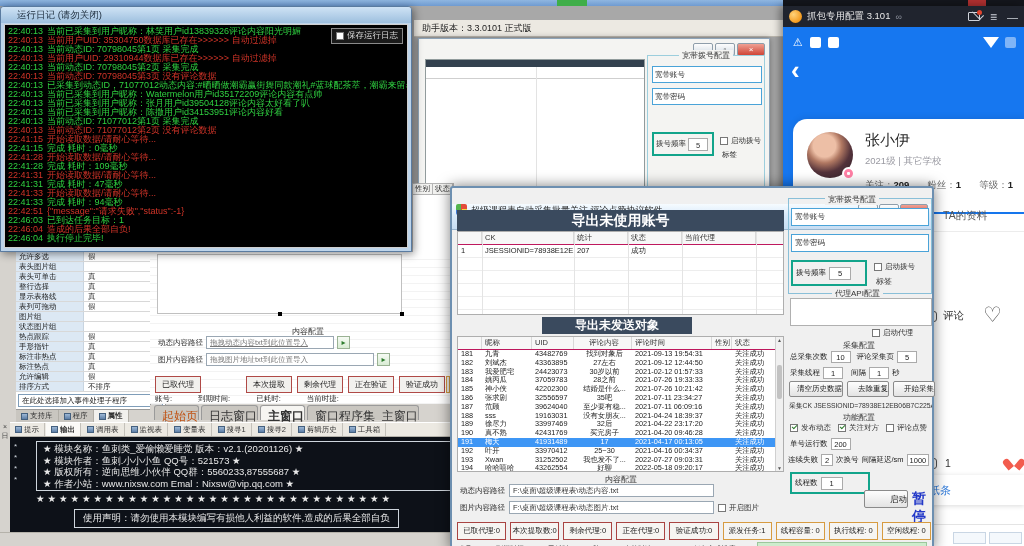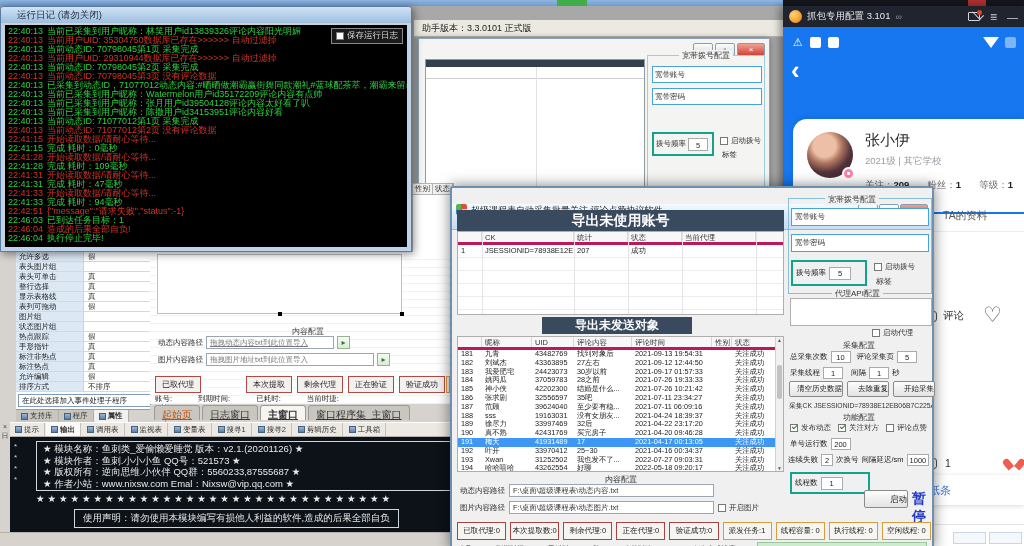--- a/index.html
+++ b/index.html
@@ -58,21 +58,21 @@
   .des-widget { position:absolute; left:7px; top:2px; width:245px; height:60px; background:#fff; border:1px solid #c0c0c0; }
   .handle { position:absolute; width:4px; height:4px; background:#000; }
   .group-title { position:absolute; font-size:8px; color:#333; }
   .path-row { position:absolute; display:flex; align-items:center; gap:3px; font-size:7.5px; color:#222; }
   .path-input { height:13px; border:1px solid #9aa7b3; background:#fff; font-size:7.5px; color:#777; line-height:12px; padding-left:3px; white-space:nowrap; overflow:hidden; }
   .imp-btn { width:13px; height:13px; background:linear-gradient(#f6fbf4,#d9ecd4); border:1px solid #9ab294; color:#2d7d2d; font-size:8px; line-height:11px; text-align:center; }
   .red-btn { border:1px solid #b04a47; background:#f2f1ee; font-size:8px; color:#222; text-align:center; line-height:15px; height:17px; }
   .orange-sliver { position:absolute; border:1px solid #d79b40; background:#f2f1ee; height:17px; }
   .des-status { position:absolute; left:155px; top:394px; width:295px; height:11px; display:flex; gap:26px; font-size:7.5px; color:#222; z-index:6; }
   .designer-tabs { position:absolute; left:150px; top:405px; width:300px; height:15px; display:flex; gap:2px; background:#d6d3ce; padding-left:4px; z-index:6; }
-  .d-tab { font-size:10px; padding:2px 7px 0 7px; color:#333; background:#c9c6c0; border:1px solid #9a9a9a; border-bottom:none; border-radius:3px 3px 0 0;text-decoration:underline; }
+  .d-tab { font-size:12px; padding:2px 0 0 7px; color:#333; background:#c9c6c0; border:1px solid #9a9a9a; border-bottom:none; border-radius:3px 3px 0 0; }
   .d-tab.active { background:#f6f5f2; font-weight:bold; }
   .d-tab.accent { color:#c05010; }
 
   
   .out-mini { position:absolute; left:0; top:422px; width:10px; height:40px; background:#d6d3ce; font-size:7px; color:#444; text-align:center; line-height:9px; z-index:6; }
   .output-tabs { position:absolute; left:10px; top:422px; width:773px; height:15px; display:flex; align-items:center; gap:1px; background:#ece9e2; border-top:1px solid #fff; border-bottom:1px solid #b5b2aa; font-size:7.5px; z-index:6; }
   .o-tab { display:flex; align-items:center; gap:2px; padding:0 5px; color:#333; border-right:1px solid #c4c1ba; height:100%; }
   .o-tab.active { background:#fbfaf7; font-weight:bold; }
   .out-console { position:absolute; left:10px; top:437px; width:773px; height:95px; background:#0d1118; overflow:hidden; z-index:6; }
   .star-col { position:absolute; left:4px; top:4px; font-size:8px; color:#cfd6dd; line-height:11px; }
@@ -146,29 +146,29 @@
   .main-dialog { position:absolute; left:450px; top:186px; width:484px; height:364px; background:#f0f0f0; border:2px solid #6d8fb0; border-radius:3px 3px 0 0; box-shadow:0 0 14px rgba(0,0,0,.5); z-index:50; }
   .md-title { height:26px; background:linear-gradient(#f6fbff,#d9eafa 45%, #c7ddf2); display:flex; align-items:flex-start; padding:0 4px; gap:4px; border-bottom:1px solid #9ab6cf;margin-top:16px; }
   .md-ico { width:11px; height:11px; background:conic-gradient(#e34b3a 0 25%, #f7d842 0 50%, #3b78d6 0 75%, #55b54e 0); border-radius:2px; flex:none; }
   .md-title .t { font-size:9px; color:#1c1c1c; white-space:nowrap; overflow:hidden; flex:1; }
   .md-btns { display:flex; gap:1px; }
   .md-btn { width:20px; height:13px; background:linear-gradient(#fdfdfd,#cfd9e2); border:1px solid #8e9daa; border-radius:2px; font-size:8px; color:#333; text-align:center; line-height:11px; }
   .md-btn.close { width:28px; background:linear-gradient(#f0a093,#cf4436); color:#fff; }
 
   .sec-hdr { position:absolute; background:#3a4a5e; color:#fff; font-weight:bold; text-align:center; }
   .tbl { position:absolute; background:#fff; border:1px solid #aeaeae; overflow:hidden; }
-  .tbl-hdr { display:flex; height:13px; border-bottom:3px solid #be185d; background:#f7f7f7; font-size:7.5px; color:#333; }
+  .tbl-hdr { display:flex; height:13px; border-bottom:1px solid #be185d; background:#f7f7f7; font-size:7.5px; color:#333; }
   .tbl-hdr span { border-right:1px solid #d8d8d8; padding-left:3px; line-height:12px; white-space:nowrap; overflow:hidden; }
   .t-row { display:flex; font-size:7.5px; color:#222; height:12px; }
   .t-row span { padding-left:3px; line-height:11px; white-space:nowrap; overflow:hidden; }
   .t2-row { display:flex; font-size:7.3px; color:#222; height:8.8px; }
   .t2-row span { padding-left:3px; line-height:8.6px; white-space:nowrap; overflow:hidden; }
   .t2-row.selected { background:#3e96f5; color:#fff; }
   .c1-idx{width:24px;} .c1-ck{width:92px;} .c1-cnt{width:54px;} .c1-st{width:54px;} .c1-px{width:74px;}
-  .c-idx{width:24px;} .c-nick{width:50px;} .c-uid{width:42px;} .c-comment{width:58px;} .c-time{width:80px;} .c-gender{width:20px;} .c-status{width:44px;}
+  .c-idx{width:24px;} .c-nick{width:50px;} .c-uid{width:42px;} .c-comment{width:58px;text-align:center;} .c-time{width:80px;} .c-gender{width:20px;} .c-status{width:44px;}
   .tbl-grid1 { position:absolute; left:0; top:13px; right:0; bottom:0; background:repeating-linear-gradient(#fff 0 12px, #ededed 12px 13px); }
   .vsep { position:absolute; top:0; bottom:0; width:1px; background:#e4e4e4; }
   .t2-scroll { position:absolute; right:0; top:0; bottom:0; width:8px; background:#f0f0f0; border-left:1px solid #d0d0d0; font-size:5px; color:#555; text-align:center; }
   .t2-thumb { position:absolute; left:1px; top:28px; width:5px; height:34px; background:#c2c2c2; border-radius:2px; }
 
   .grp-label { position:absolute; font-size:8px; color:#333; background:#f0f0f0; padding:0 3px; }
   .dlg-path-row { position:absolute; display:flex; align-items:center; gap:4px; font-size:7.5px; color:#222; }
   .dlg-input { height:13px; border:1px solid #9aa7b3; background:#fff; font-size:7.5px; color:#333; line-height:12px; padding-left:3px; white-space:nowrap; overflow:hidden; }
 
   .rp-group { position:absolute; border:1px solid #89bfd8; }
@@ -629,21 +629,21 @@
           <span class="c-comment">27左右</span>
           <span class="c-time">2021-09-12 12:44:50</span>
           <span class="c-gender"></span>
           <span class="c-status">关注成功</span>
         </div>
           <div class="t2-row">
           <span class="c-idx">183</span>
           <span class="c-nick">我爱肥宅</span>
           <span class="c-uid">24423073</span>
           <span class="c-comment">30岁以前</span>
-          <span class="c-time">2021-09-17 01:57:33</span>
+          <span class="c-time">2021-02-12 01:57:33</span>
           <span class="c-gender"></span>
           <span class="c-status">关注成功</span>
         </div>
           <div class="t2-row">
           <span class="c-idx">184</span>
           <span class="c-nick">姚丙瓜</span>
           <span class="c-uid">37059783</span>
           <span class="c-comment">28之前</span>
           <span class="c-time">2021-07-26 19:33:33</span>
           <span class="c-gender"></span>

